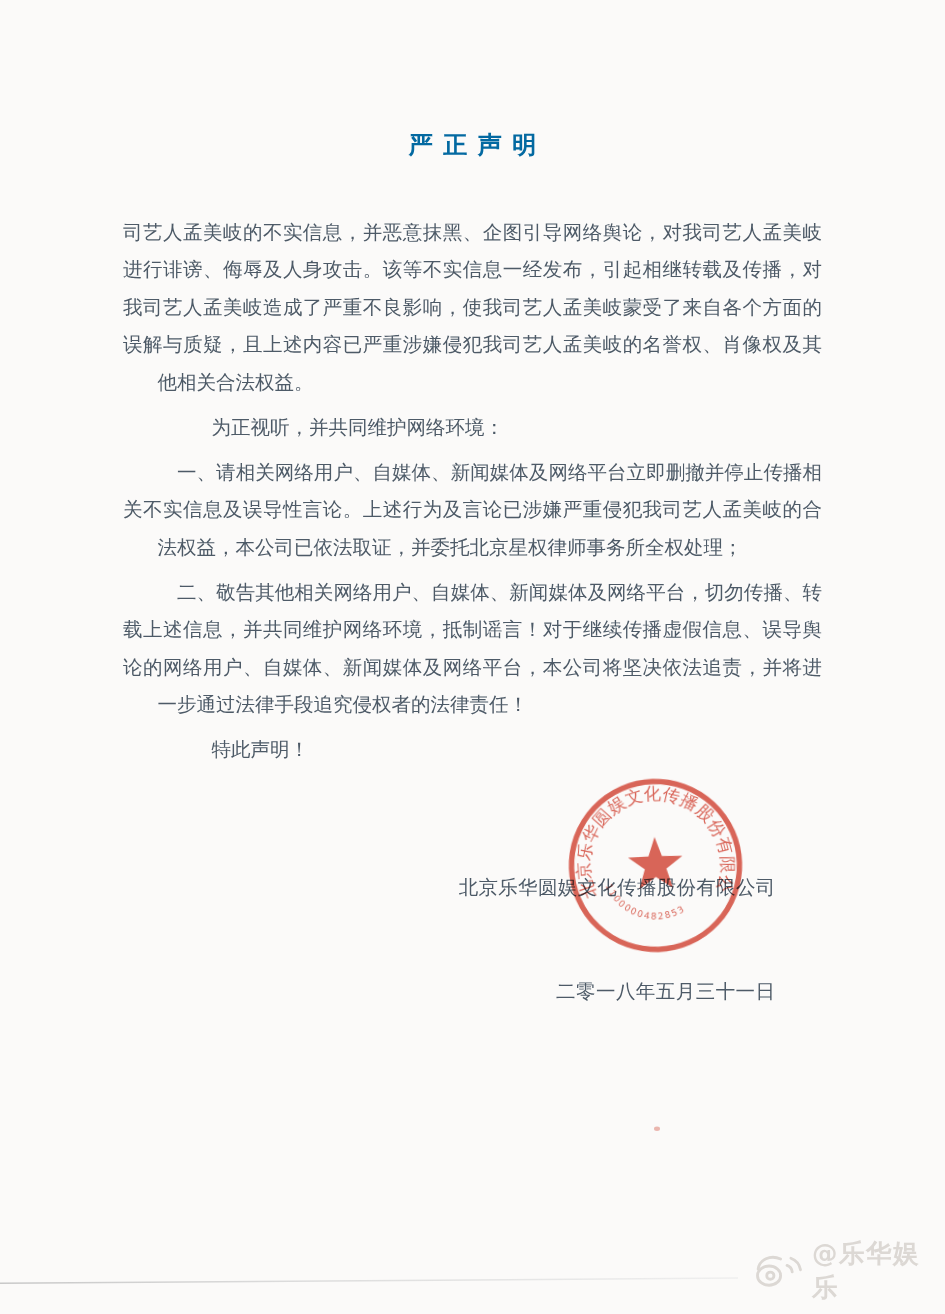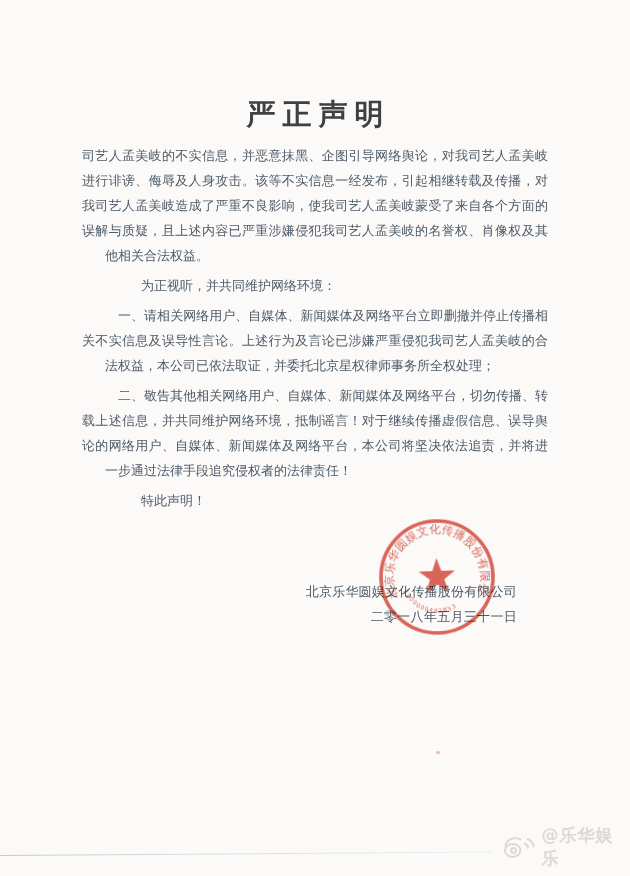--- a/index.html
+++ b/index.html
@@ -3,37 +3,37 @@
 <meta charset="utf-8">
 <style>
   html,body { margin:0; padding:0; background:#ffffff; }
   .stage {
     position:relative; width:630px; height:876px;
     background:#fbfaf9; overflow:hidden;
     font-family:"DejaVu Serif", serif;
   }
   .doc-title {
     position:absolute; top:76px; left:0; width:100%;
-    text-align:center; font-size:29px; font-weight:bold;
-    letter-spacing:7px; text-indent:7px; color:#404040;
+    text-align:center; font-size:16px; font-weight:bold;
+    letter-spacing:7px; text-indent:7px; color:#0369a1;
   }
   .doc-body {
     position:absolute; left:82px; top:143px; width:466px;
     font-size:13px; color:#4d5a67;
   }
   .para { margin:0 0 5px 0; line-height:25px; }
   .tline { display:block; text-align:justify; text-align-last:justify; }
   .tline.first { text-indent:36px; }
   .tline.last { text-align-last:left;margin-left:23px; }
   .sig {
     position:absolute; left:0; width:517px; text-align:right;
     font-size:13px; color:#4d5a67;
   }
   .sig.company { top:583px; letter-spacing:0.2px; }
-  .sig.date { top:608px; letter-spacing:0.3px; }
+  .sig.date { top:652px; letter-spacing:0.3px; }
   .seal {
     position:absolute; left:377px; top:517px; width:120px; height:120px;
     opacity:0.84; mix-blend-mode:multiply; filter:blur(0.3px);
     transform:rotate(-2deg);
   }
   .watermark {
     position:absolute; left:499px; top:834px; height:26px;
     display:flex; align-items:center; gap:3px;
     color:#dcd8d4; font-size:17px; letter-spacing:1px;
     font-family:"DejaVu Sans", sans-serif; font-weight:bold;

